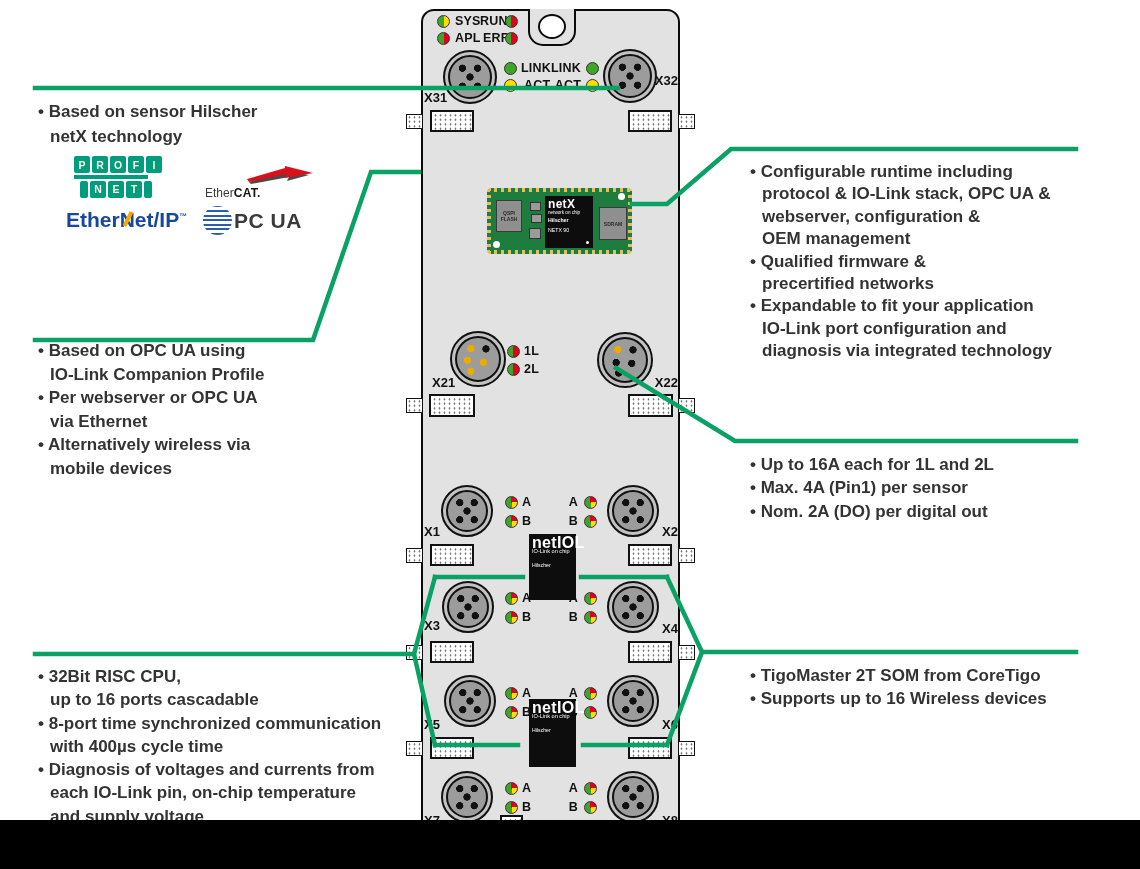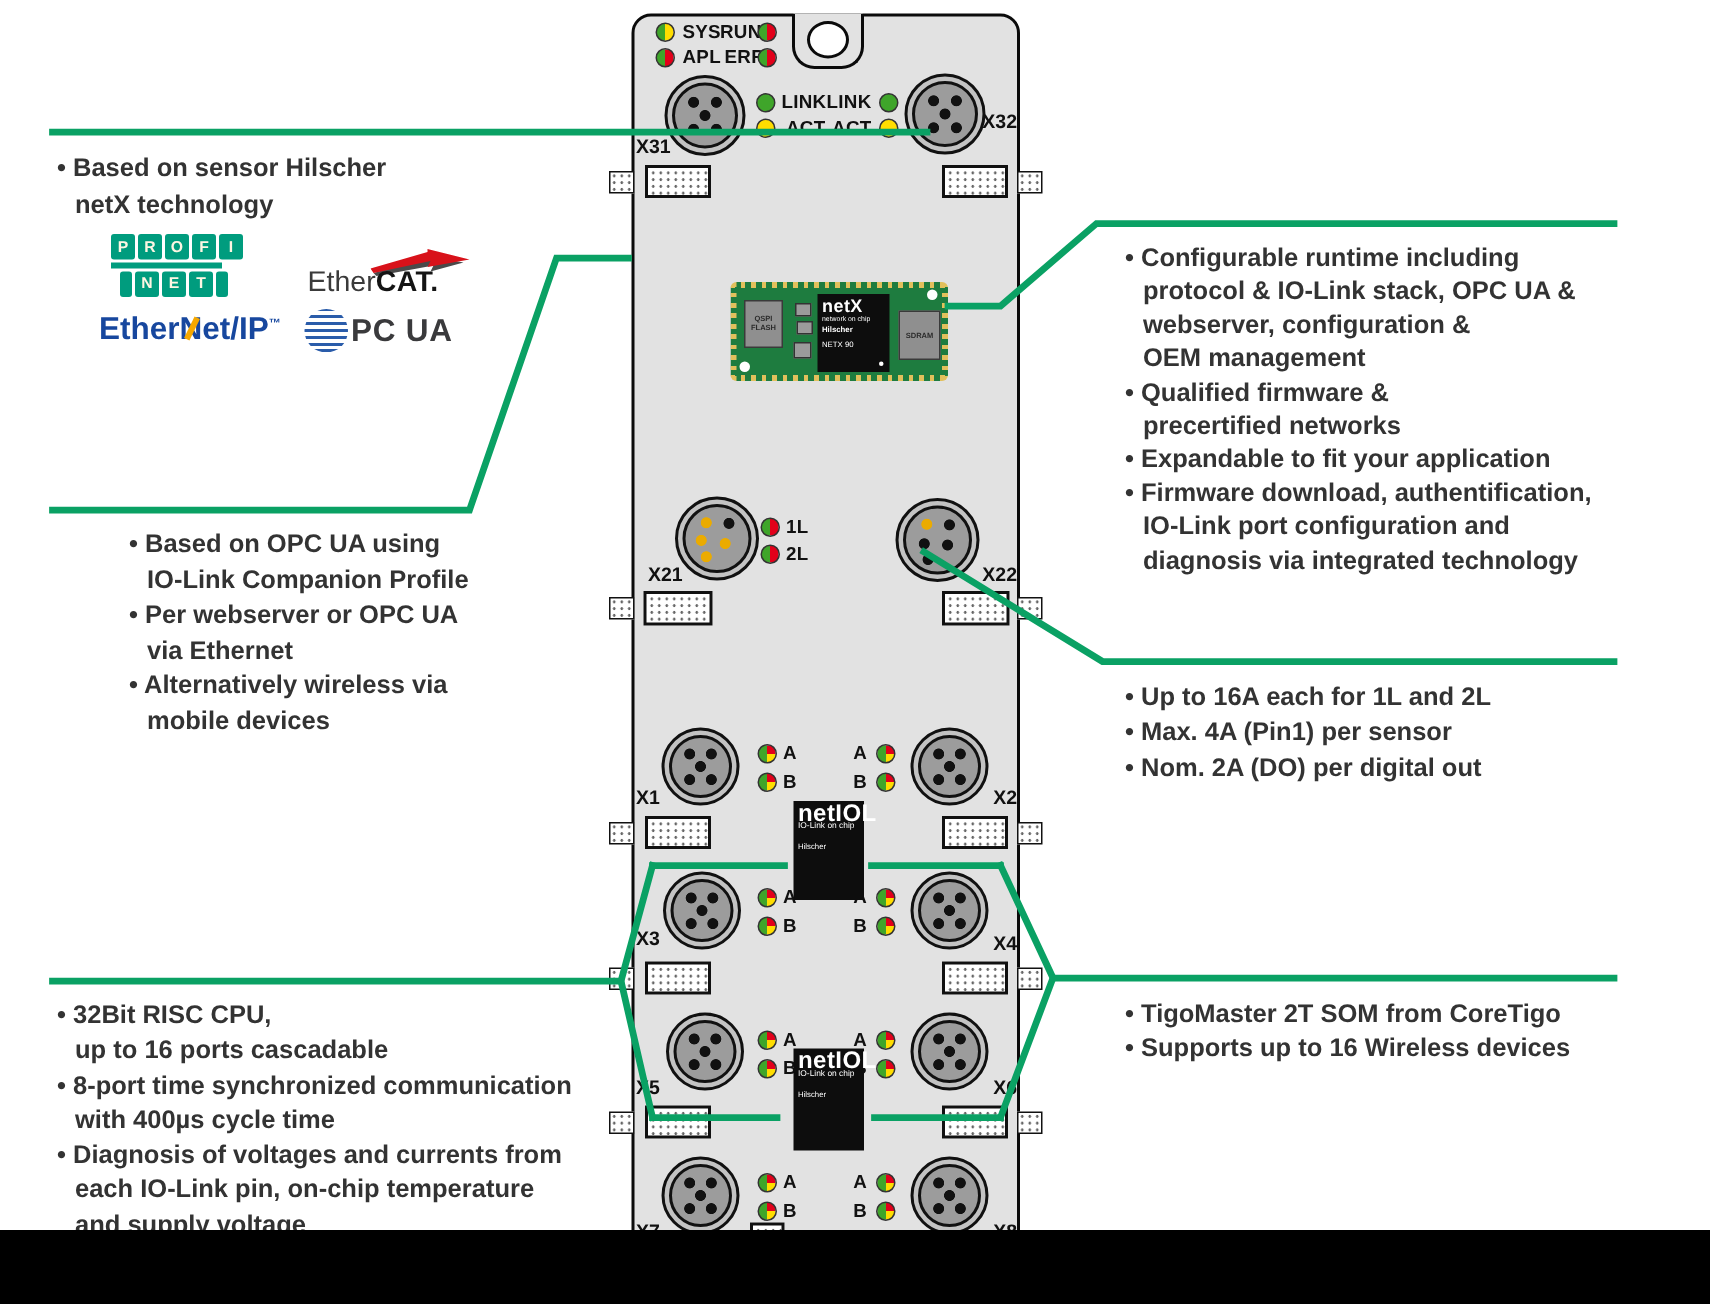--- a/index.html
+++ b/index.html
@@ -88,21 +88,21 @@
   .tb .cont{padding-left:12px;}
 
   
   .pn{position:absolute;left:74px;top:156px;width:96px;}
   .pn-row{display:flex;gap:2px;}
   .pn-tile{width:16px;height:17px;background:var(--profinet,#009C7E);border-radius:2px;color:#fdf6e3;
     font-size:10.5px;font-weight:700;display:flex;align-items:center;justify-content:center;}
   .pn-bar{height:3.5px;background:var(--profinet,#009C7E);margin:2px 0;width:74px;}
   .pn-half{width:8px;height:17px;background:var(--profinet,#009C7E);border-radius:2px;}
   .ec{position:absolute;left:205px;top:168px;width:110px;height:32px;}
-  .ec-text{position:absolute;left:0;bottom:0;font-size:19px;color:#3a3a3a;font-weight:500;}
+  .ec-text{position:absolute;left:0;bottom:0;font-size:12px;color:#3a3a3a;font-weight:500;}
   .ec-text b{color:#141414;font-weight:900;letter-spacing:.3px;}
   .eip{position:absolute;left:66px;top:208px;font-size:21px;font-weight:800;color:var(--ethernetip-blue,#17479E);}
   .eip .n{position:relative;}
   .eip .n::after{content:'';position:absolute;left:6px;top:3px;width:4px;height:16px;background:#F5A800;transform:rotate(26deg);}
   .eip sup{font-size:8px;}
   .opcua{position:absolute;left:203px;top:206px;display:flex;align-items:center;}
   .globe{width:29px;height:29px;border-radius:50%;
     background:repeating-linear-gradient(0deg,var(--opcua-blue,#2A5CAA) 0 2px,transparent 2px 4.6px);}
   .opcua-text{font-size:21px;font-weight:900;color:#3a3a3c;margin-left:2px;letter-spacing:.5px;}
 
@@ -312,21 +312,21 @@
 
   <div class="eip over">
     <span>Ether</span><span class="n">N</span><span>et/IP</span><sup>™</sup>
   </div>
 
   <div class="opcua over">
     <span class="globe"></span>
     <span class="opcua-text">PC UA</span>
   </div>
 
-  <div class="tb over" style="left:38px;top:351px;margin-left:48px;--lh:23.5px;">
+  <div class="tb over" style="left:38px;top:339px;--lh:23.5px;">
     <div>• Based on OPC UA using</div>
     <div class="cont">IO-Link Companion Profile</div>
     <div>• Per webserver or OPC UA</div>
     <div class="cont">via Ethernet</div>
     <div>• Alternatively wireless via</div>
     <div class="cont">mobile devices</div>
   </div>
 
   <div class="tb over" style="left:38px;top:665px;--lh:23.3px;">
     <div>• 32Bit RISC CPU,</div>
@@ -339,21 +339,20 @@
   </div>
 
   <div class="tb over" style="left:750px;top:161px;--lh:22.4px;">
     <div>• Configurable runtime including</div>
     <div class="cont">protocol &amp; IO-Link stack, OPC UA &amp;</div>
     <div class="cont">webserver, configuration &amp;</div>
     <div class="cont">OEM management</div>
     <div>• Qualified firmware &amp;</div>
     <div class="cont">precertified networks</div>
     <div>• Expandable to fit your application</div>
-    <div>• Firmware download, authentification,</div>
     <div class="cont">IO-Link port configuration and</div>
     <div class="cont">diagnosis via integrated technology</div>
   </div>
 
   <div class="tb over" style="left:750px;top:453px;--lh:23.3px;">
     <div>• Up to 16A each for 1L and 2L</div>
     <div>• Max. 4A (Pin1) per sensor</div>
     <div>• Nom. 2A (DO) per digital out</div>
   </div>
 

